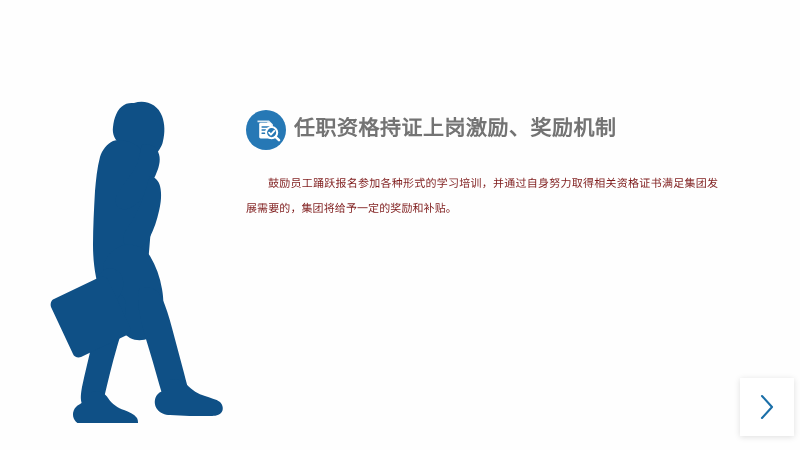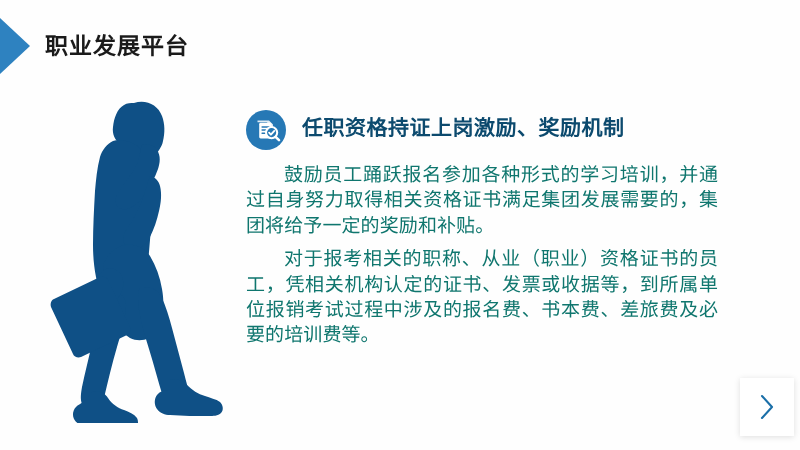--- a/index.html
+++ b/index.html
@@ -92,43 +92,43 @@
     border-radius: 50%;
     background: #2678b5;
   }
   #section-icon svg {
     display: block;
     width: 40px;
     height: 40px;
   }
   #section-heading {
     position: absolute;
-    left: 56px;
+    left: 48px;
     top: 7px;
     font-size: 21px;
     font-weight: bold;
-    color: #0c4a6e;
+    color: #737373;
     letter-spacing: 0.5px;
     line-height: 30px;
     white-space: nowrap;
   }
 
   #body-paragraphs {
     position: relative;
     width: 472px;
     margin-top: 2px;
   }
   .body-paragraph {
-    font-size: 19px;
+    font-size: 11px;
     line-height: 25.4px;
-    color: #0f766e;
+    color: #7f1d1d;
     text-align: justify;
     text-justify: inter-ideograph;
     text-indent: 2em;
-    margin: 8px 0 0 0;
+    margin: 17px 0 0 0;
     font-weight: 500;
     letter-spacing: 0.1px;
   }
 
   
   #next-button {
     position: absolute;
     left: 740px;
     top: 378px;
     width: 54px;
@@ -142,24 +142,20 @@
   }
   #next-button svg {
     display: block;
   }
 </style>
 </head>
 <body>
 
 <div id="slide">
 
-  <div id="header-bar">
-    <div id="header-marker"></div>
-    <div id="page-title">职业发展平台</div>
-  </div>
 
   <div id="silhouette-figure">
     <svg viewBox="0 0 205 335" xmlns="http://www.w3.org/2000/svg" aria-hidden="true">
       <g fill="#0f5086">
 
         <path d="M96 15 c12 -4 24 2 28 13 c3 8 3 17 1 25 c-1 6 -5 10 -8 15 c-3 5 -9 7 -14 6
                  c-5 -1 -8 -5 -10 -9 c-2 -5 -6 -7 -10 -9 c-6 -3 -9 -10 -8 -17 c1 -9 4 -18 11 -22 c3 -2 7 -2 10 -2 z"></path>
 
         <path d="M75 53 c-6 3 -11 9 -13 16 c-3 11 -4 23 -5 34 c-1 18 -2 36 -2 54
                  c0 11 1 22 3 32 c1 6 4 11 8 14 c7 5 16 6 24 4 c7 -2 12 -8 15 -14
@@ -221,21 +217,20 @@
           <path d="M23.1 22.7 l1.8 1.9 l3.4 -3.7" fill="none" stroke="#ffffff" stroke-width="1.9" stroke-linecap="round" stroke-linejoin="round"></path>
 
           <path d="M29.6 26.8 l3.4 3.4" stroke="#ffffff" stroke-width="2.6" stroke-linecap="round"></path>
         </svg>
       </div>
       <div id="section-heading">任职资格持证上岗激励、奖励机制</div>
     </div>
 
     <div id="body-paragraphs">
       <p class="body-paragraph">鼓励员工踊跃报名参加各种形式的学习培训，并通过自身努力取得相关资格证书满足集团发展需要的，集团将给予一定的奖励和补贴。</p>
-      <p class="body-paragraph">对于报考相关的职称、从业（职业）资格证书的员工，凭相关机构认定的证书、发票或收据等，到所属单位报销考试过程中涉及的报名费、书本费、差旅费及必要的培训费等。</p>
     </div>
 
   </div>
 
   <div id="next-button">
     <svg width="20" height="30" viewBox="0 0 20 30" xmlns="http://www.w3.org/2000/svg" aria-hidden="true">
       <path d="M5 4 L15 15 L5 26" fill="none" stroke="#1b6fa8" stroke-width="2.1" stroke-linecap="round" stroke-linejoin="round"></path>
     </svg>
   </div>
 

